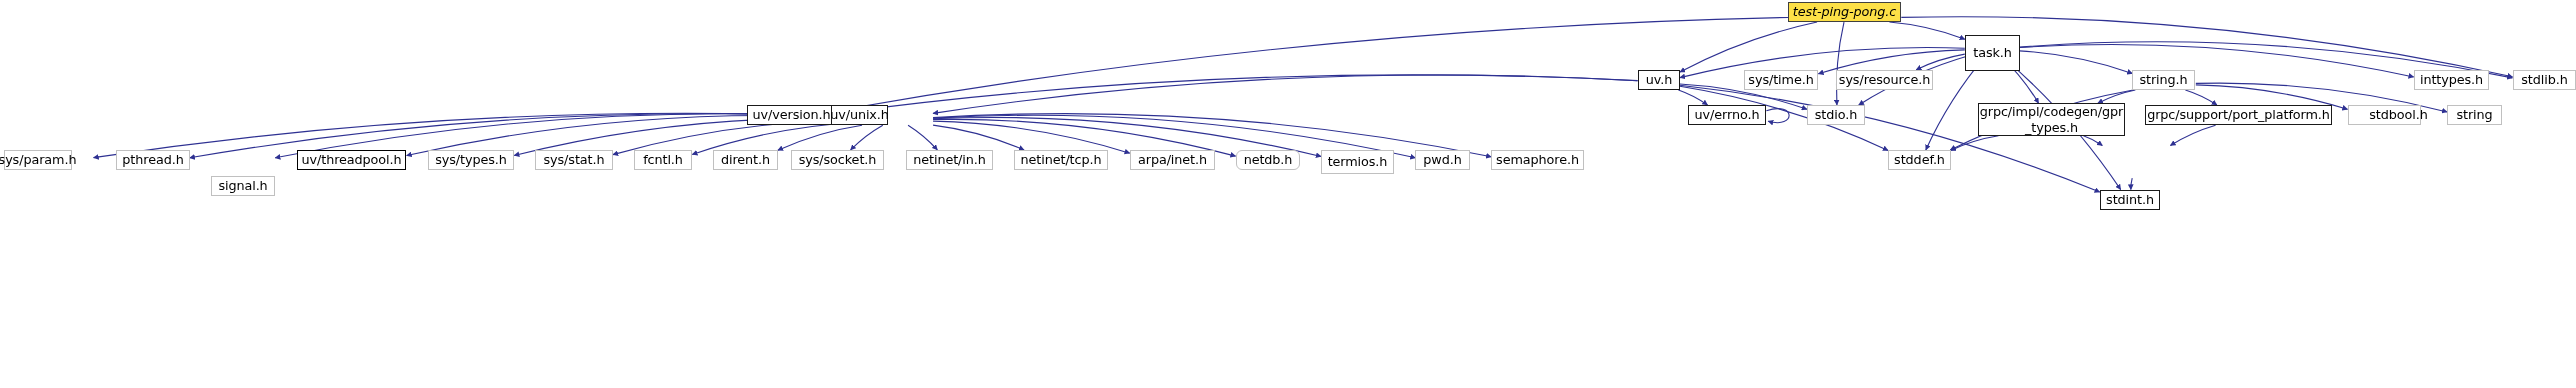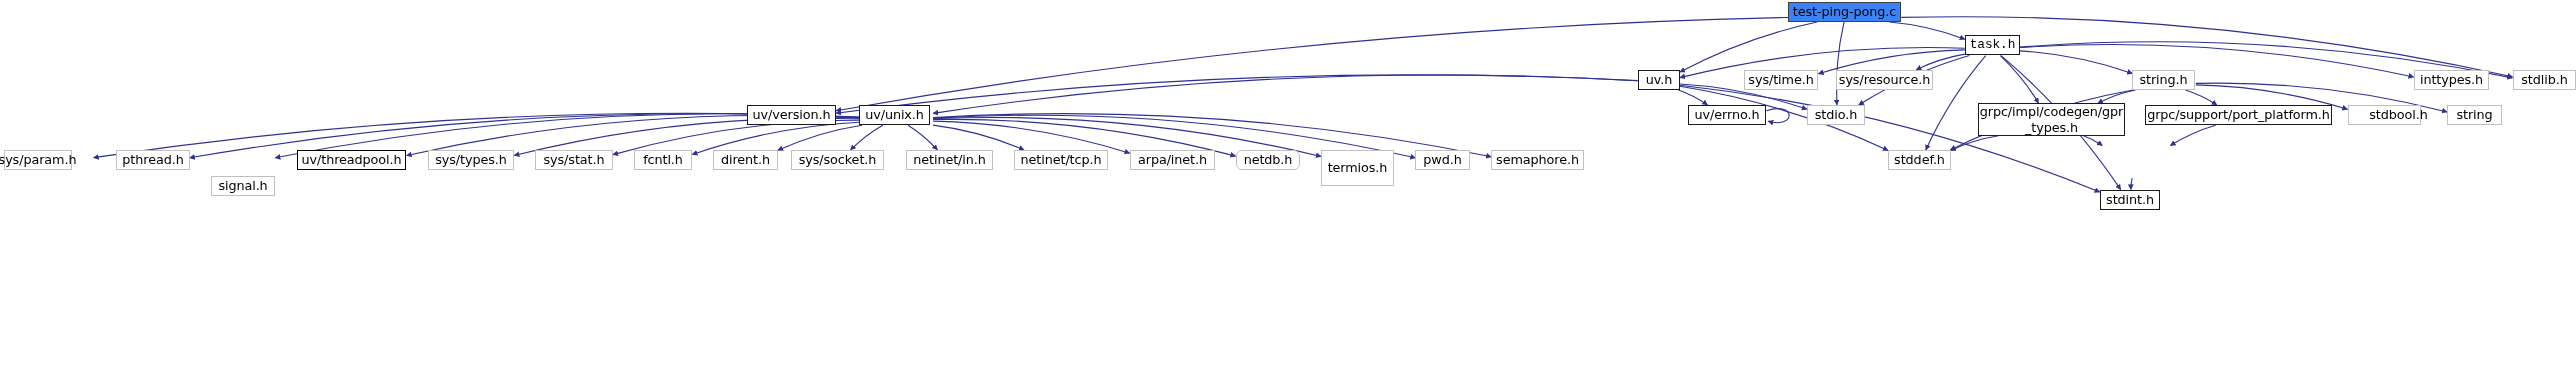--- a/index.html
+++ b/index.html
@@ -23,21 +23,21 @@
     background:#ffffff;
     border:0.9px solid #c0c0c0;
     color:#000000;
     font-size:12.8px;
     line-height:1.12;
     white-space:pre-line;
     letter-spacing:-0.1px;
     z-index:3;
   }
   .node.bold{border:1.4px solid #1a1a1a;}
-  .node.root{background:#3b82f6;border:1.4px solid #404040;}
+  .node.root{background:#fde047;border:1.4px solid #404040;font-style:italic;}
   .node.cur{border:1.4px solid #000000;color:#000000;}
   .node.two-line{line-height:1.18;}
 </style>
 </head>
 <body>
 
 <div id="graph">
   <svg id="edges" xmlns="http://www.w3.org/2000/svg" viewBox="0 0 2921 440" width="2576" height="388">
     <defs>
       <marker id="arrow" viewBox="0 0 10 10" refX="9" refY="5" markerWidth="5.2" markerHeight="5.2" orient="auto-start-reverse">
@@ -88,48 +88,48 @@
         <path marker-end="url(#arrow)" d="M 1058 141.924 Q 1111.575614117647 148.7365588235294 1161.2205882352941 170"></path>
         <path marker-end="url(#arrow)" d="M 1058 137.34345047923324 Q 1172.043482428115 139.9011821086262 1281 173.67891373801916"></path>
         <path marker-end="url(#arrow)" d="M 1058 135.58185053380782 Q 1232.4051245551602 132.32274021352313 1401 177.08362989323842"></path>
         <path marker-end="url(#arrow)" d="M 1058 134.59169054441261 Q 1281.0005730659025 125.2243553008596 1498 177.45702005730658"></path>
         <path marker-end="url(#arrow)" d="M 1058 133.95483870967743 Q 1334.6496612903227 118.1624193548387 1605 178.95"></path>
         <path marker-end="url(#arrow)" d="M 1058 133.44230769230768 Q 1377.4351141843092 113.71738160264788 1691 177.7870879120879"></path>
         <path marker-end="url(#arrow)" d="M 2003 125.5 C 2037 114.5 2037 146.5 2005 137.5"></path>
       </g>
   </svg>
 <div class="node root" style="left: 1788px; top: 1.8px; width: 113px; height: 20px;">test-ping-pong.c</div>
-    <div class="node bold" style="left: 1965px; top: 35px; width: 55px; height: 20px; font-family: Liberation Mono, monospace;">task.h</div>
+    <div class="node bold" style="left: 1965px; top: 35px; width: 55px; height: 36px;">task.h</div>
     <div class="node bold" style="left: 1638px; top: 70px; width: 42px; height: 20px;">uv.h</div>
     <div class="node " style="left: 1744px; top: 70px; width: 74px; height: 20px;">sys/time.h</div>
     <div class="node " style="left: 1836px; top: 70px; width: 97px; height: 20px;">sys/resource.h</div>
     <div class="node " style="left: 2132px; top: 70px; width: 63px; height: 20px;">string.h</div>
     <div class="node " style="left: 2414px; top: 70px; width: 75px; height: 20px;">inttypes.h</div>
     <div class="node " style="left: 2513px; top: 70px; width: 63px; height: 20px;">stdlib.h</div>
     <div class="node bold" style="left: 747px; top: 105px; width: 89px; height: 20px;">uv/version.h</div>
-    <div class="node bold" style="left: 859px; top: 105px; width: 71px; height: 20px;">uv/unix.h</div>
+    <div class="node bold" style="left: 831px; top: 105px; width: 57px; height: 20px;">uv/unix.h</div>
     <div class="node bold" style="left: 1688px; top: 105px; width: 78px; height: 20px;">uv/errno.h</div>
     <div class="node " style="left: 1807px; top: 105px; width: 58px; height: 20px;">stdio.h</div>
     <div class="node bold two-line" style="left: 1978px; top: 103px; width: 147px; height: 33px;">grpc/impl/codegen/gpr
 _types.h</div>
     <div class="node bold" style="left: 2145px; top: 105px; width: 187px; height: 20px;">grpc/support/port_platform.h</div>
     <div class="node " style="left: 2348px; top: 105px; width: 73px; height: 20px; padding-left: 28px;">stdbool.h</div>
     <div class="node " style="left: 2447px; top: 105px; width: 55px; height: 20px;">string</div>
     <div class="node " style="left: 3.5px; top: 150px; width: 68px; height: 20px;">sys/param.h</div>
     <div class="node " style="left: 116px; top: 150px; width: 74px; height: 20px;">pthread.h</div>
     <div class="node " style="left: 211px; top: 150px; width: 64px; height: 20px; margin-top: 26px;">signal.h</div>
     <div class="node cur" style="left: 297px; top: 150px; width: 109px; height: 20px;">uv/threadpool.h</div>
     <div class="node " style="left: 428px; top: 150px; width: 86px; height: 20px;">sys/types.h</div>
     <div class="node " style="left: 535px; top: 150px; width: 78px; height: 20px;">sys/stat.h</div>
     <div class="node " style="left: 634px; top: 150px; width: 58px; height: 20px; text-align: right;">fcntl.h</div>
     <div class="node " style="left: 713px; top: 150px; width: 65px; height: 20px;">dirent.h</div>
     <div class="node " style="left: 791px; top: 150px; width: 93px; height: 20px;">sys/socket.h</div>
     <div class="node " style="left: 906px; top: 150px; width: 87px; height: 20px;">netinet/in.h</div>
     <div class="node " style="left: 1014px; top: 150px; width: 94px; height: 20px;">netinet/tcp.h</div>
     <div class="node " style="left: 1130px; top: 150px; width: 85px; height: 20px;">arpa/inet.h</div>
     <div class="node " style="left: 1236px; top: 150px; width: 64px; height: 20px; border-radius: 6px;">netdb.h</div>
-    <div class="node " style="left: 1321px; top: 150px; width: 73px; height: 36px;">termios.h</div>
+    <div class="node " style="left: 1321px; top: 150px; width: 73px; height: 24px;">termios.h</div>
     <div class="node " style="left: 1415px; top: 150px; width: 55px; height: 20px;">pwd.h</div>
     <div class="node " style="left: 1491px; top: 150px; width: 93px; height: 20px;">semaphore.h</div>
     <div class="node " style="left: 1888px; top: 150px; width: 63px; height: 20px;">stddef.h</div>
     <div class="node bold" style="left: 2100px; top: 190px; width: 60px; height: 20px;">stdint.h</div>
   </div>
 
 
 </body></html>

